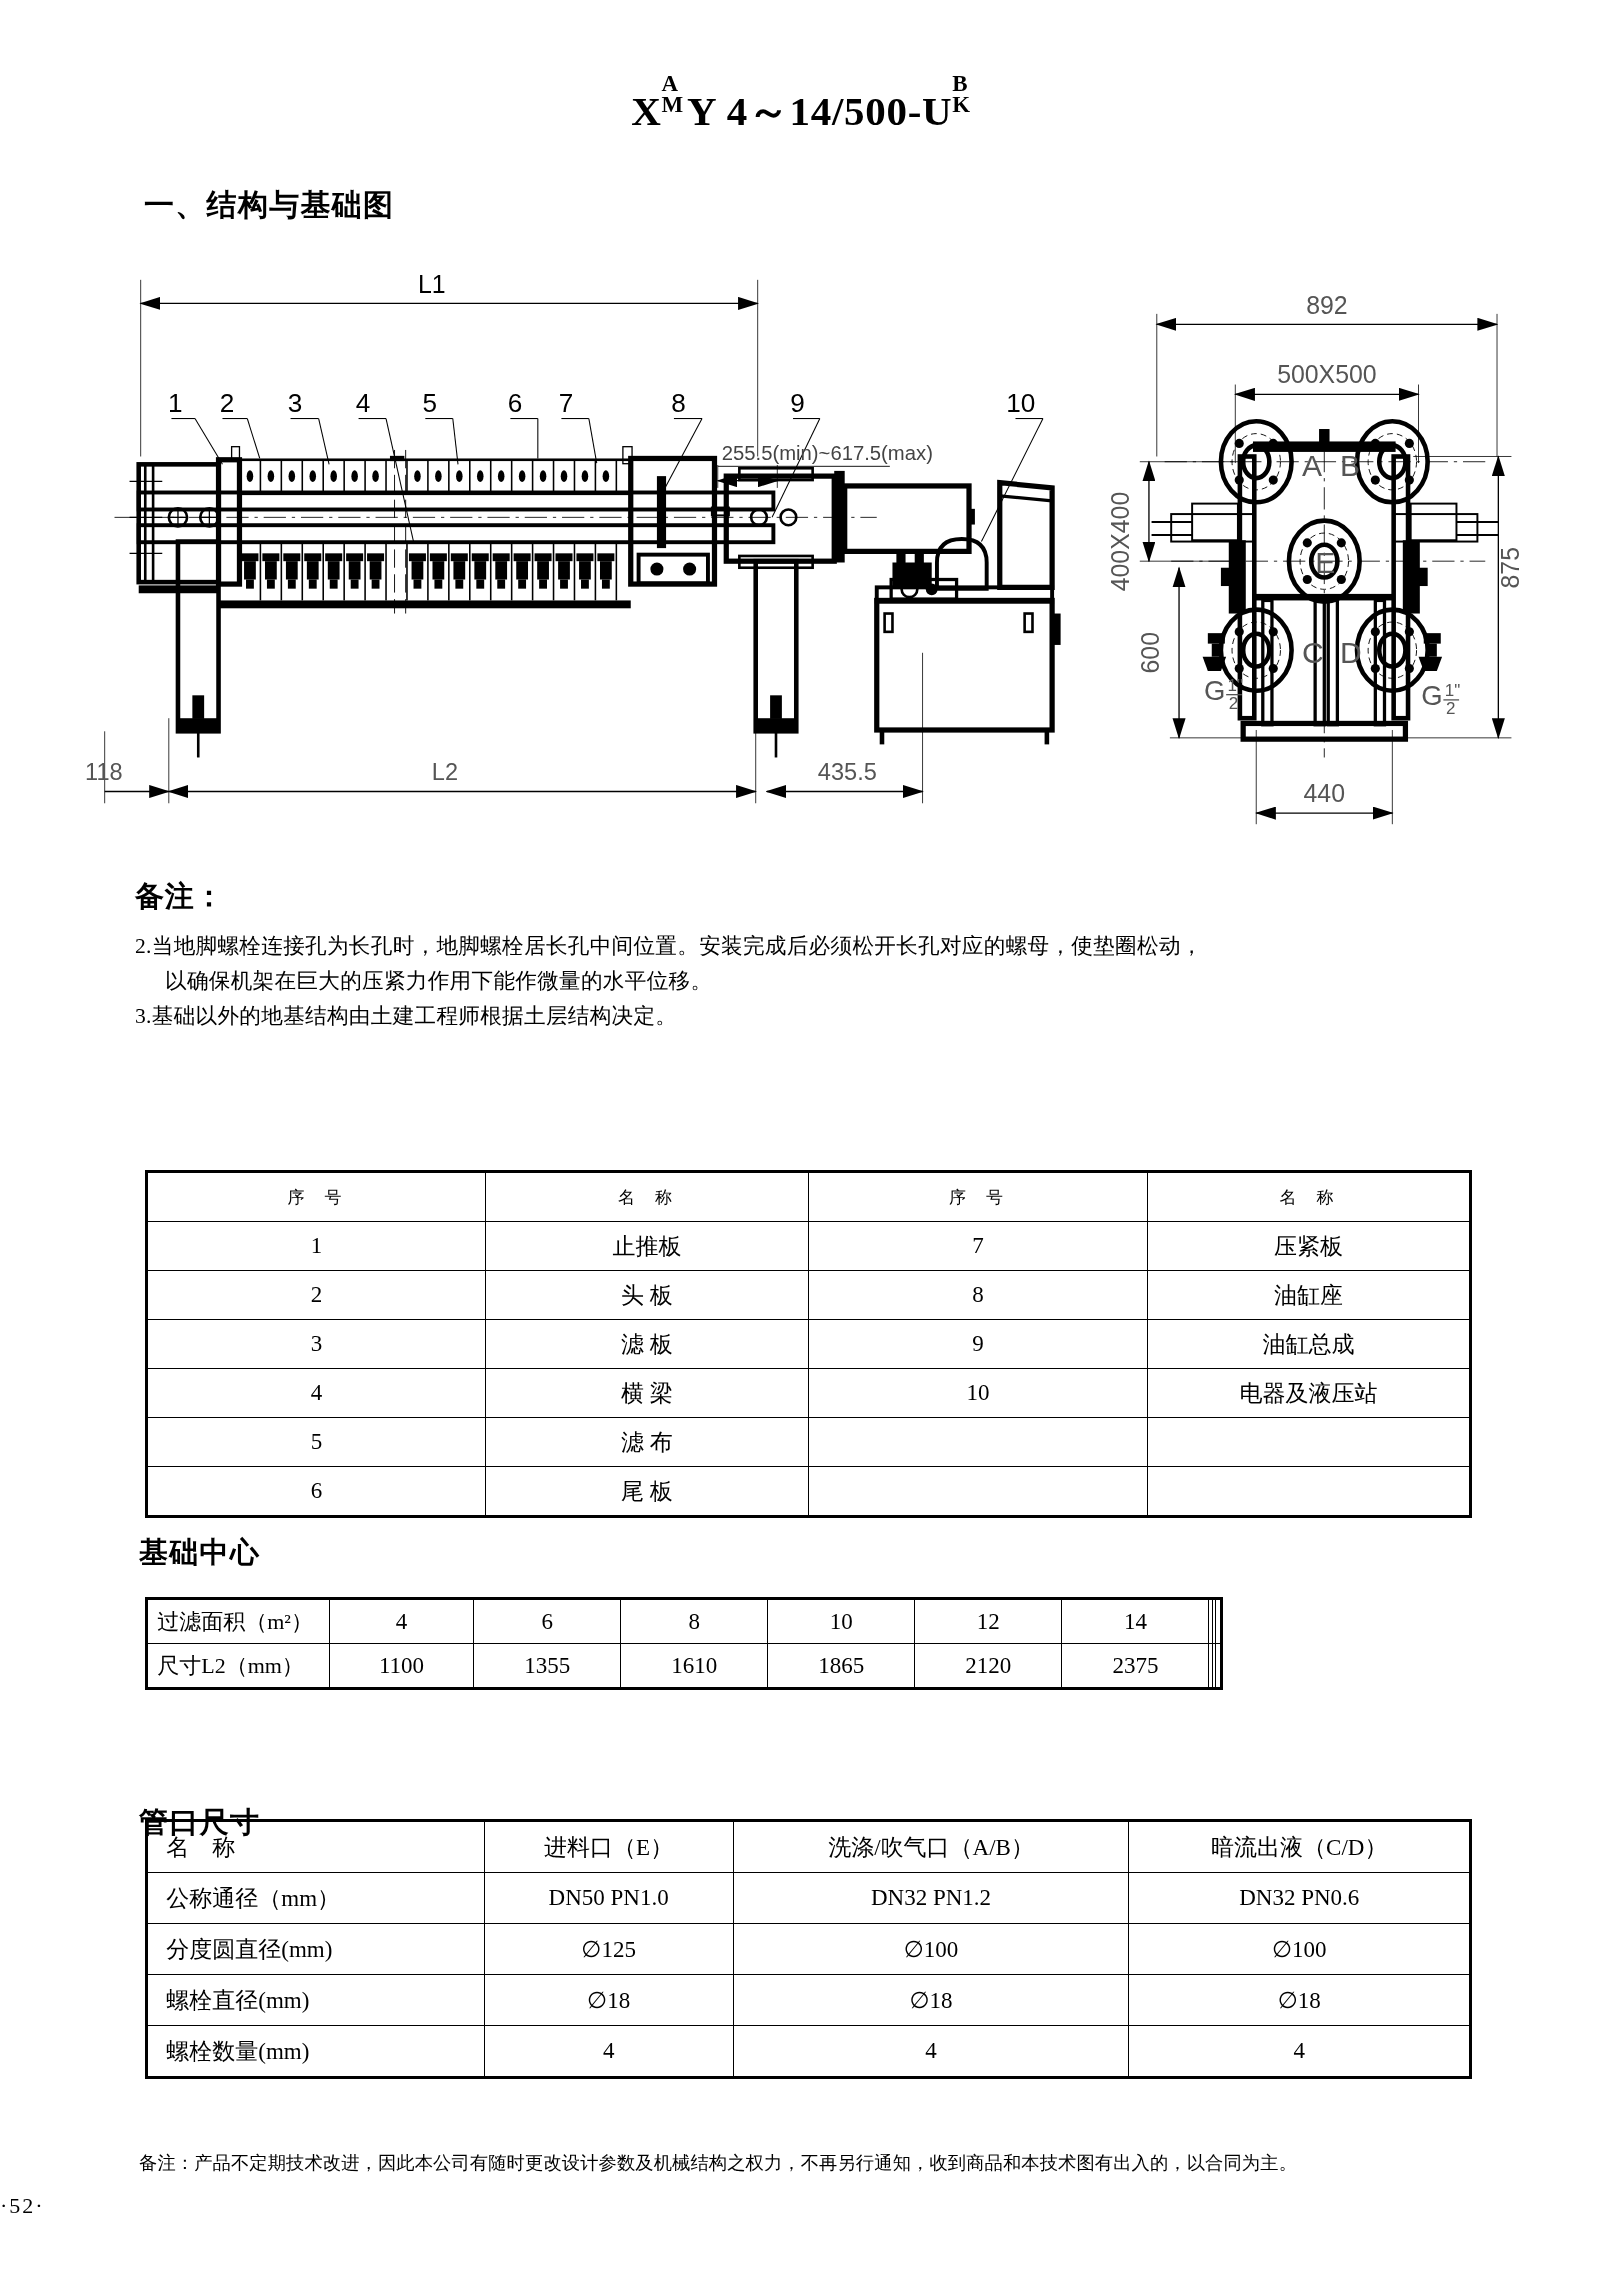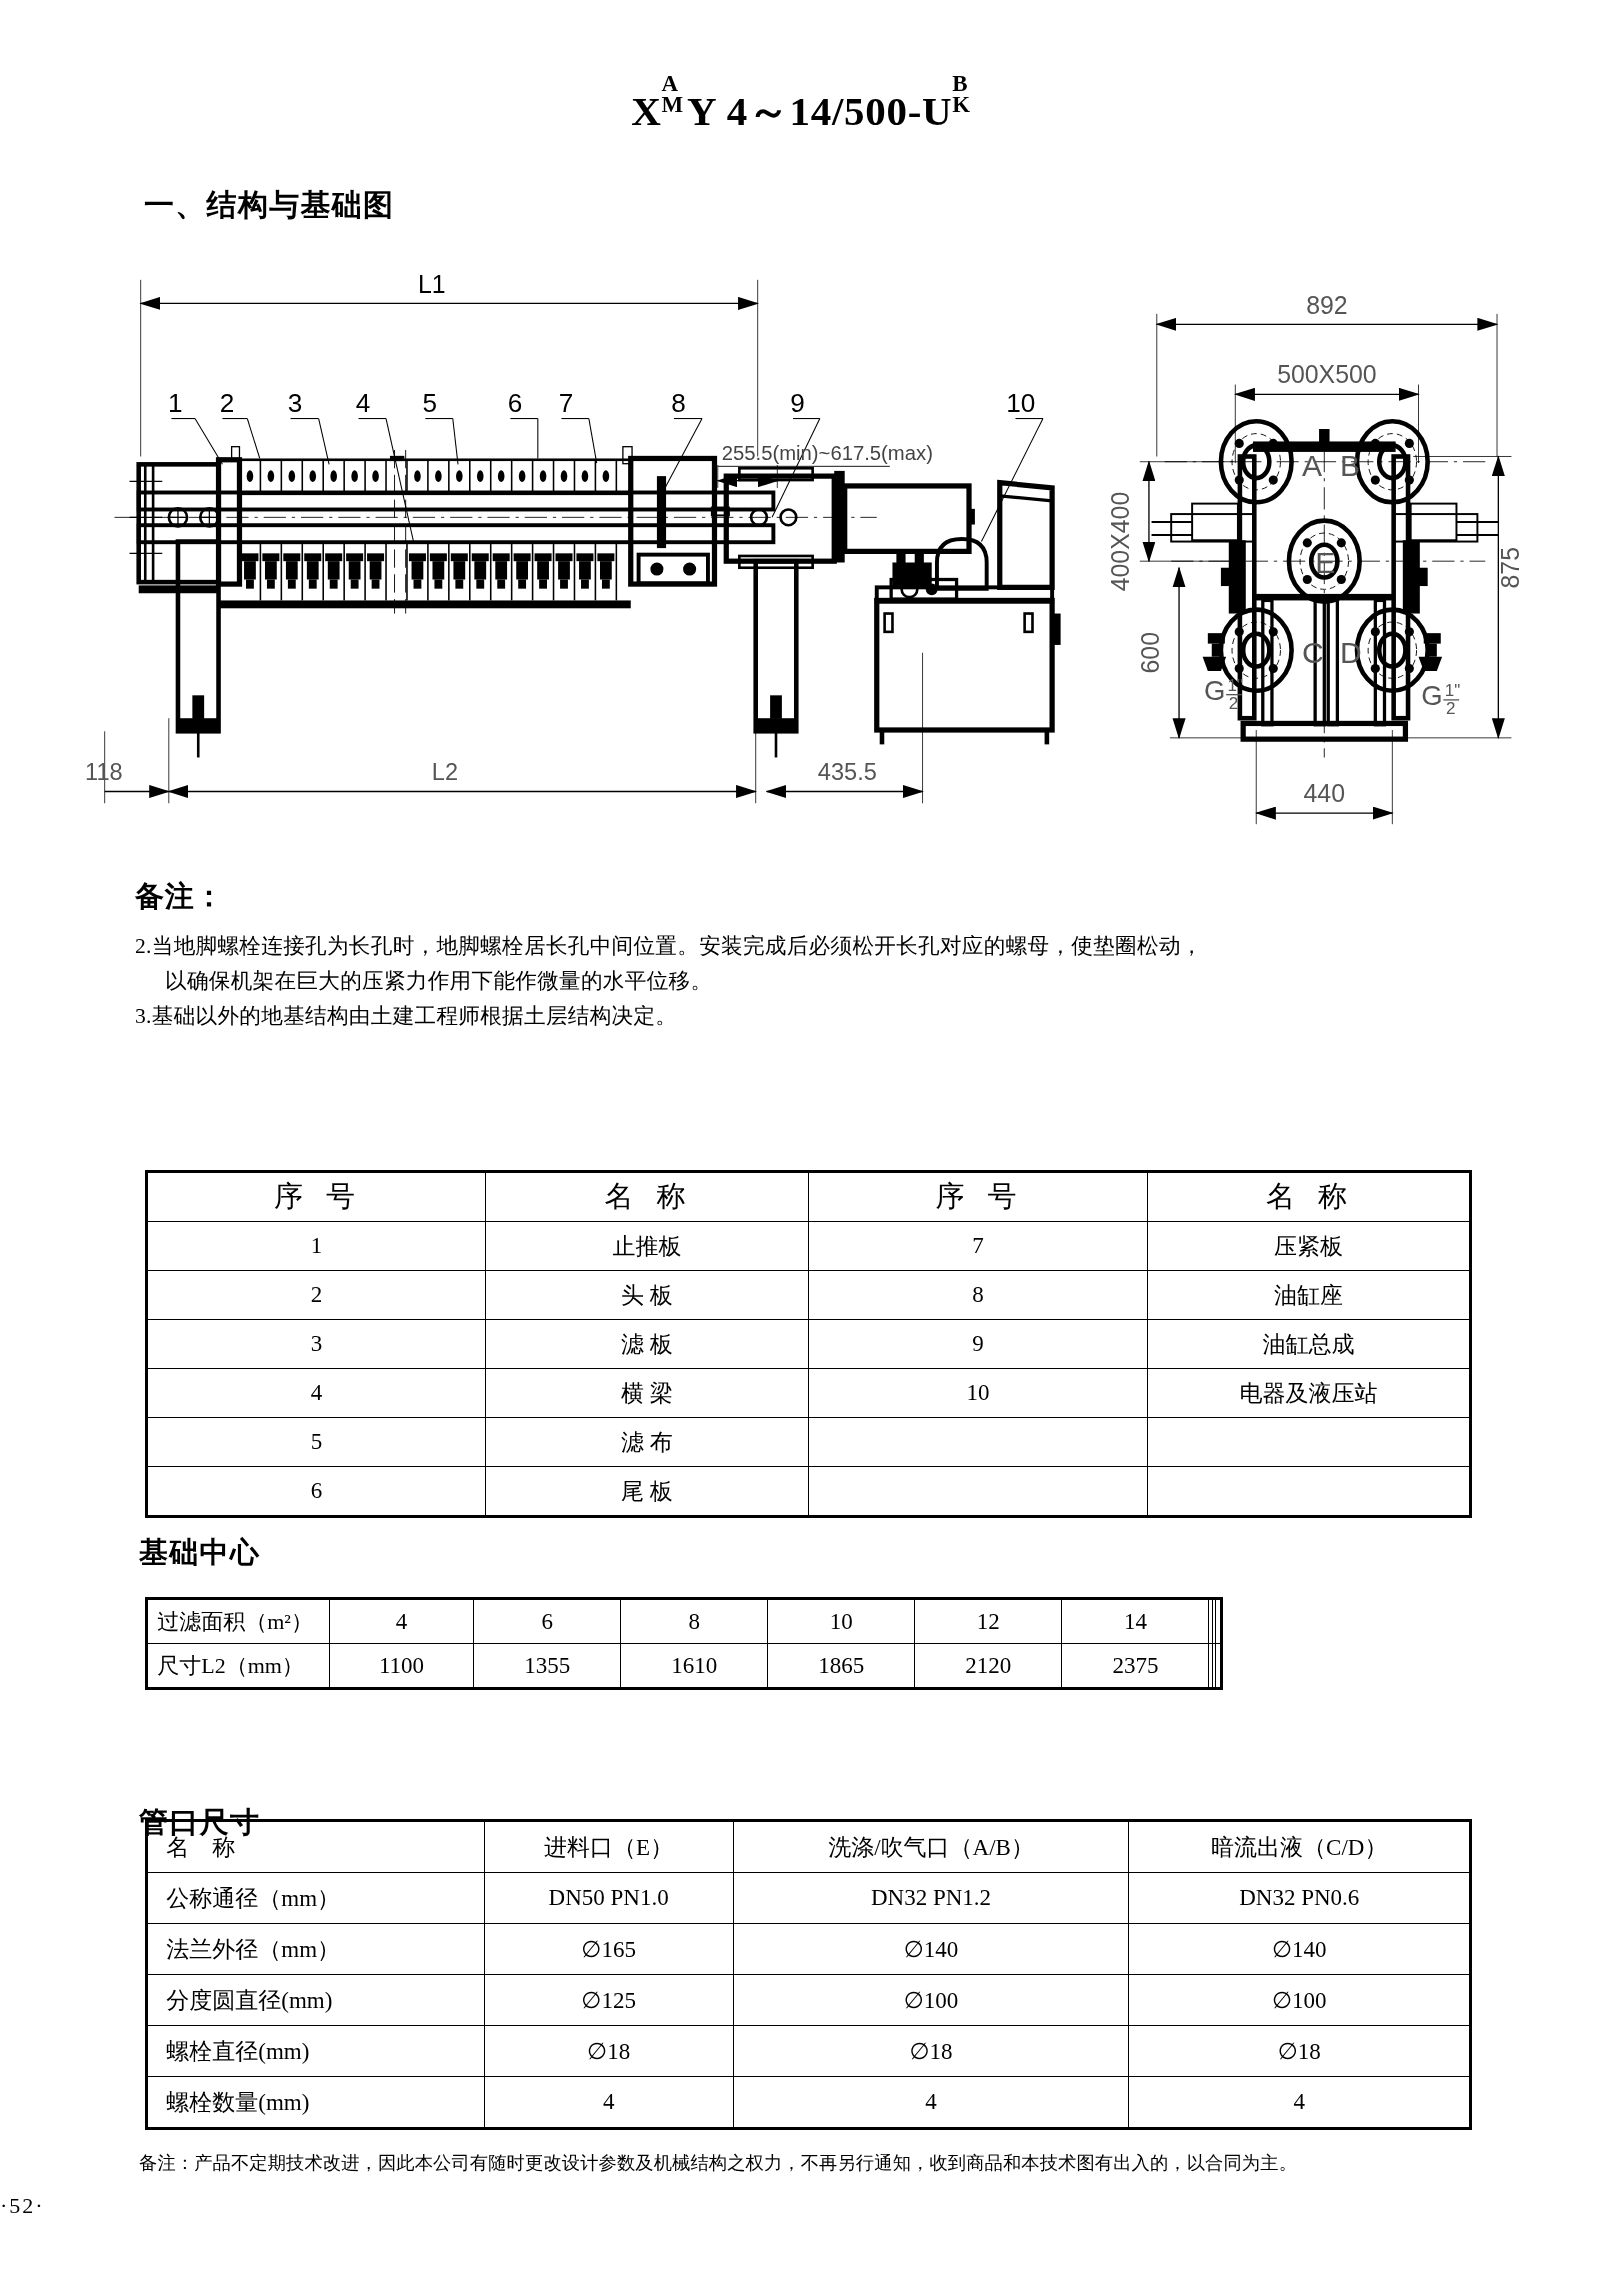--- a/index.html
+++ b/index.html
@@ -43,21 +43,21 @@
   
   table{border-collapse:collapse;font-family:"Liberation Serif","DejaVu Serif",serif;}
   .tbl-parts{
     position:absolute;left:145px;top:1170px;width:1327px;
     border:3.3px solid #000;
   }
   .tbl-parts td{
     border:1.3px solid #000;text-align:center;font-size:23px;height:48px;
     padding:0;
   }
-  .tbl-parts tr.hdr td{font-size:29px;letter-spacing:7.9px;padding-left:4px;}
+  .tbl-parts tr.hdr td{font-size:17px;letter-spacing:7.9px;padding-left:4px;}
   .tbl-parts td.c1{width:25.6%;}
   .tbl-parts td.c2{width:24.4%;}
   .tbl-parts td.c3{width:25.6%;}
   .tbl-parts td.c4{width:24.4%;}
 
   .sub-head{position:absolute;font-size:29px;font-weight:bold;letter-spacing:1.3px;}
 
   .tbl-base{
     position:absolute;left:145px;top:1597px;width:1078px;border:3.3px solid #000;
   }
@@ -637,26 +637,20 @@
       <td>洗涤/吹气口（A/B）</td>
       <td>暗流出液（C/D）</td>
     </tr>
     <tr>
       <td class="rh">公称通径（mm）</td>
       <td>DN50 PN1.0</td>
       <td>DN32 PN1.2</td>
       <td>DN32 PN0.6</td>
     </tr>
     <tr>
-      <td class="rh">法兰外径（mm）</td>
-      <td>∅165</td>
-      <td>∅140</td>
-      <td>∅140</td>
-    </tr>
-    <tr>
       <td class="rh">分度圆直径(mm)</td>
       <td>∅125</td>
       <td>∅100</td>
       <td>∅100</td>
     </tr>
     <tr>
       <td class="rh">螺栓直径(mm)</td>
       <td>∅18</td>
       <td>∅18</td>
       <td>∅18</td>

